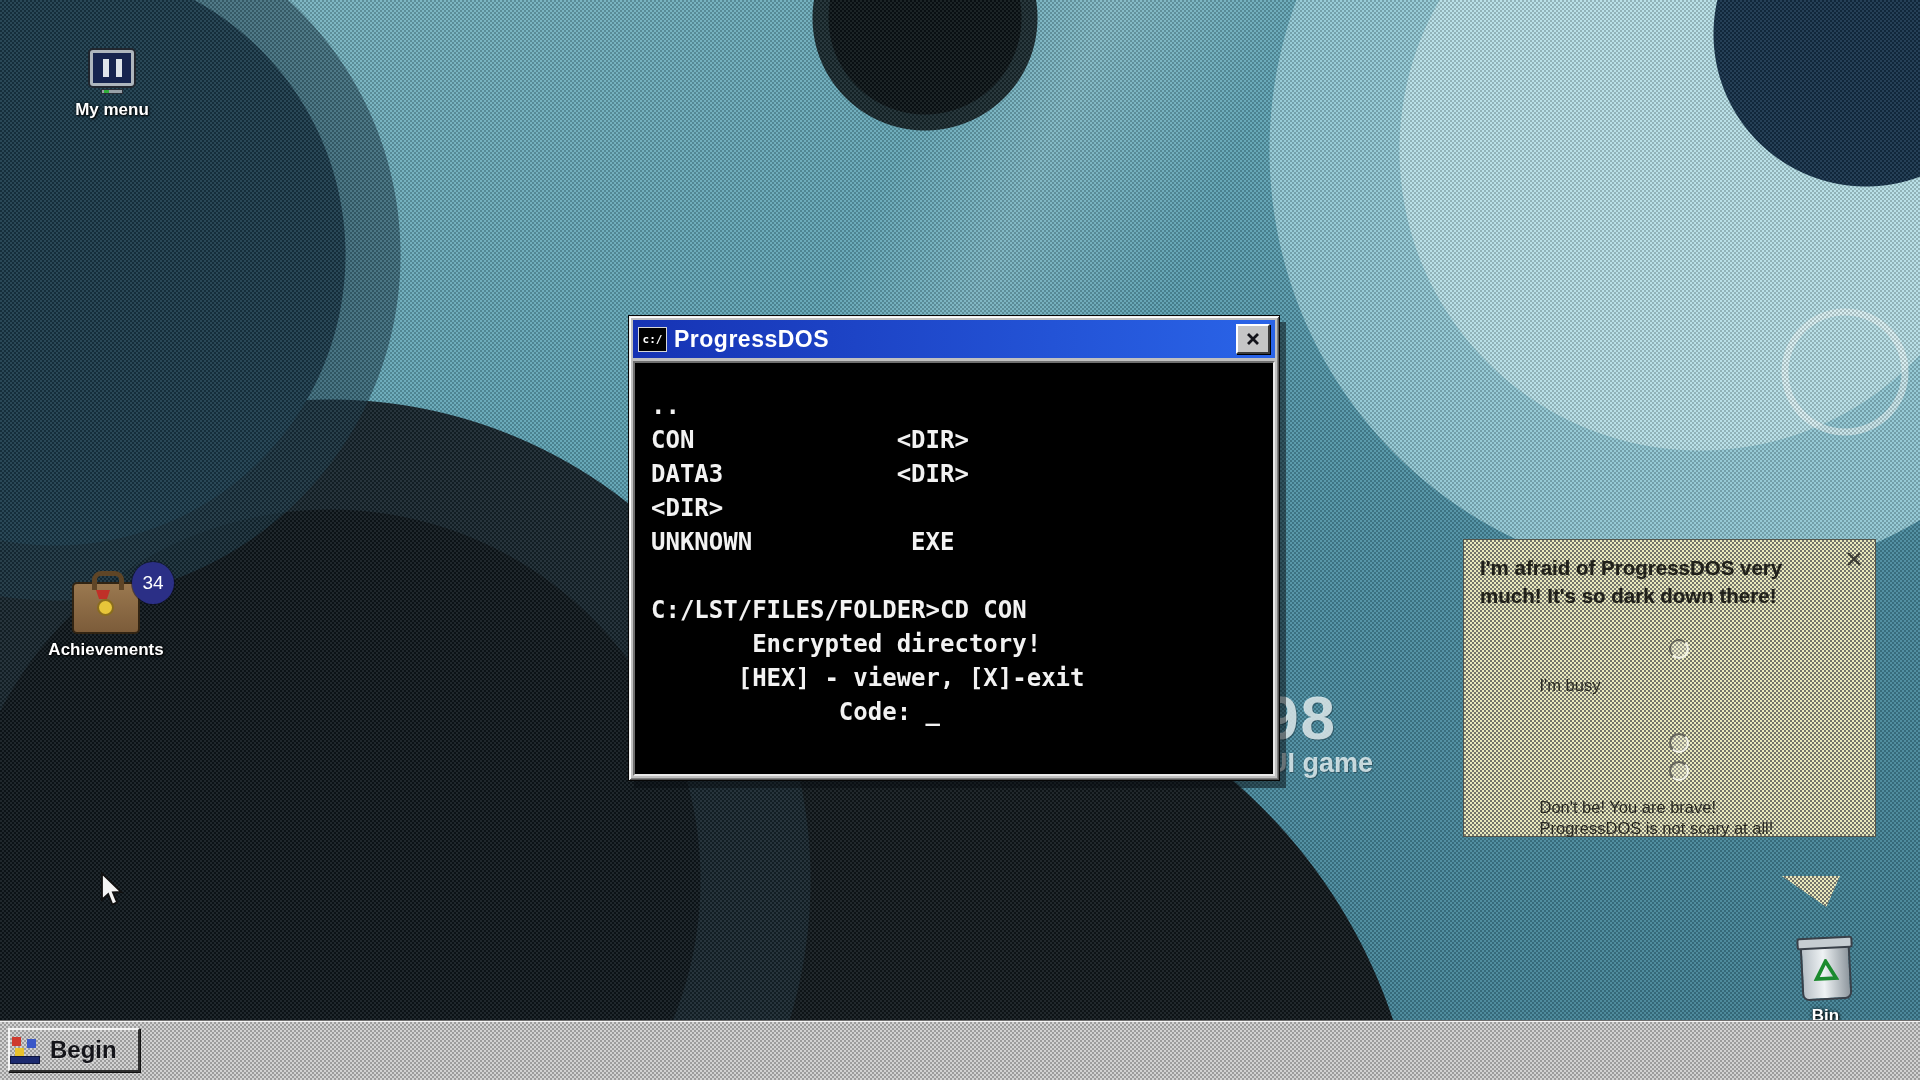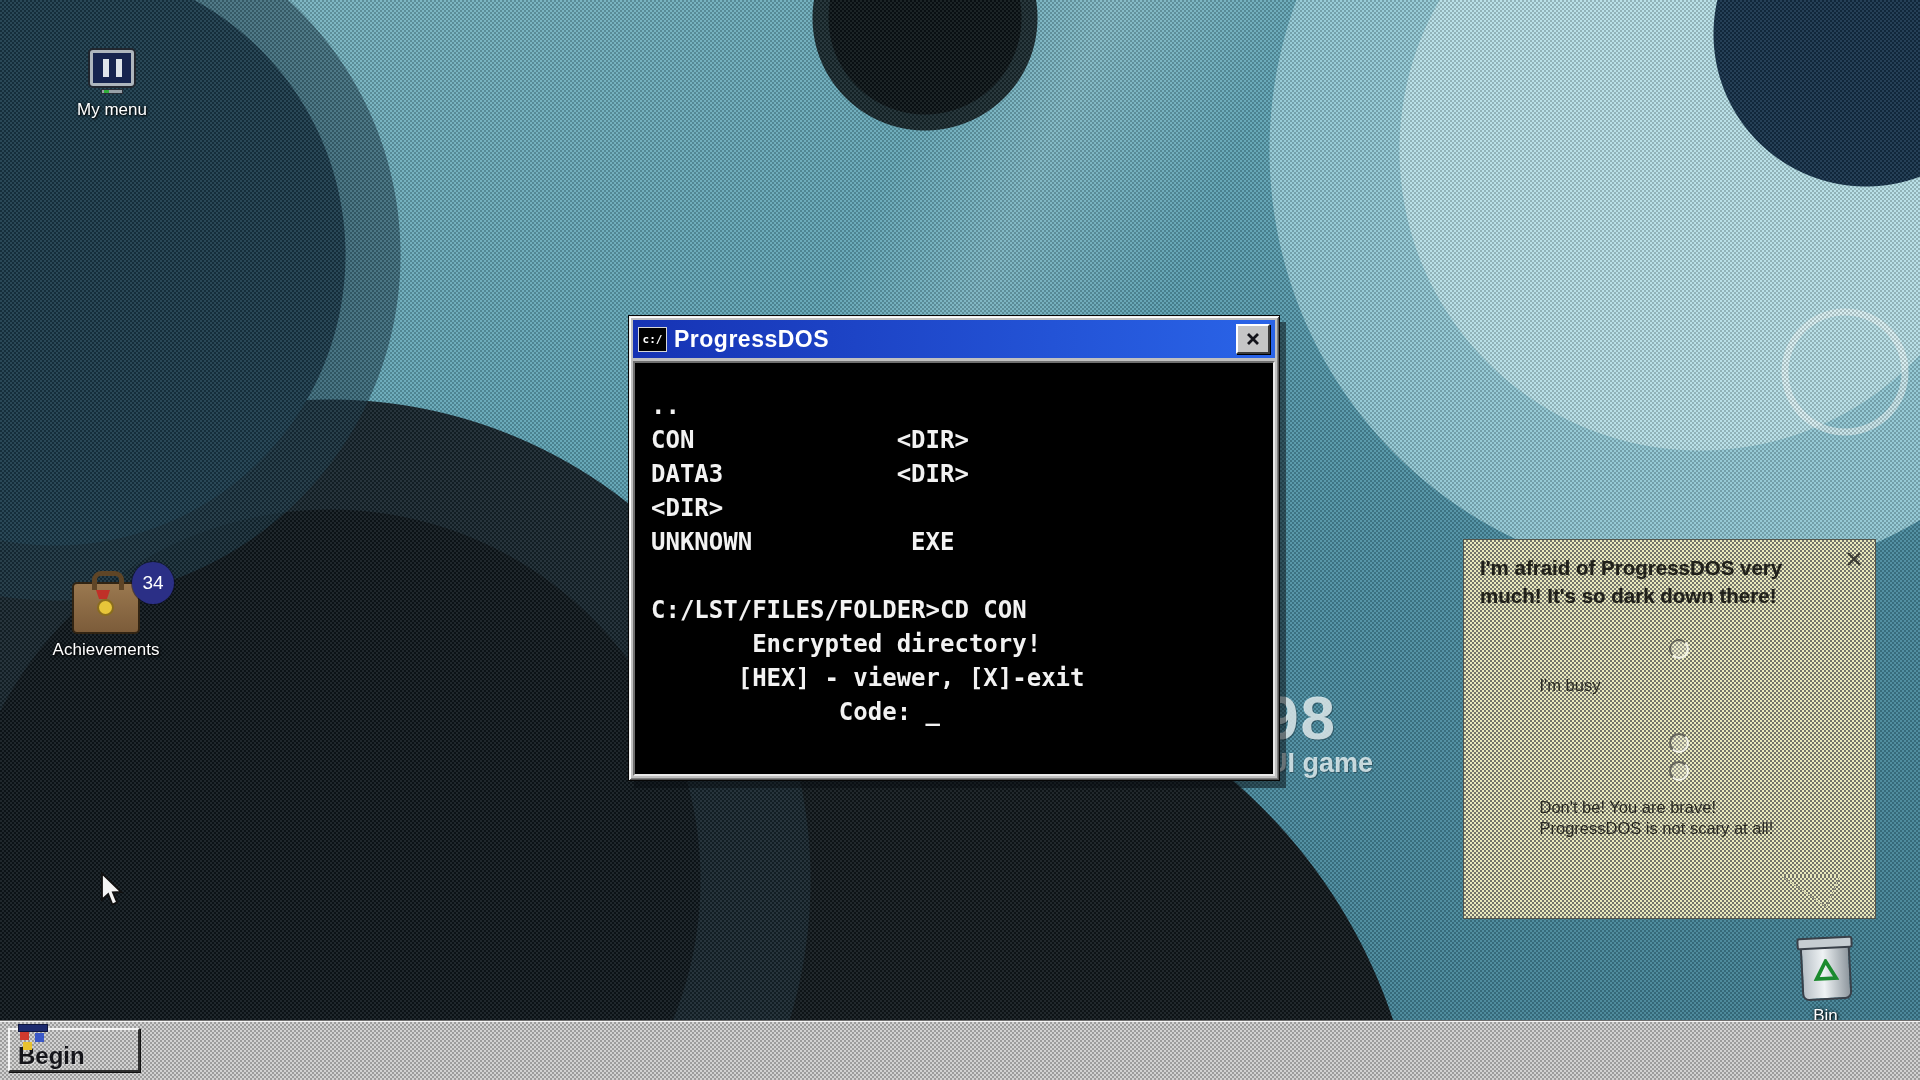--- a/index.html
+++ b/index.html
@@ -19,21 +19,21 @@
       linear-gradient(115deg, transparent 40%, rgba(225,243,243,.22) 46%, transparent 54%),
       linear-gradient(155deg, #7cb6c2 0%, #5ea3b4 35%, #4a8da1 62%, #3f7e92 100%);}
   #wallpaper::after{content:"";position:absolute;inset:0;
     background:repeating-conic-gradient(rgba(0,0,0,.20) 0% 25%, rgba(255,255,255,.07) 0% 50%) 0 0/4px 4px;}
   .wp-text{position:absolute;color:rgba(236,246,247,.8);font-weight:bold;text-shadow:1px 1px 0 rgba(20,40,50,.4);}
   #wp-big{left:1238px;top:682px;font-size:62px;letter-spacing:2px;}
   #wp-small{left:1268px;top:748px;font-size:27px;}
 
   
   .desk-icon{position:absolute;text-align:center;}
-  .icon-label{color:#fff;font-size:17px;margin-top:6px;text-shadow:1px 1px 2px #000,0 0 4px rgba(0,0,0,.8);}
+  .icon-label{color:#fff;font-size:17px;margin-top:6px;text-shadow:1px 1px 2px #000,0 0 4px rgba(0,0,0,.8);font-weight:bold;}
   
   .monitor{width:48px;height:40px;margin:0 auto;background:#aeb6bd;border:2px solid #21262e;border-radius:5px;padding:3px;box-sizing:border-box;}
   .monitor-screen{width:100%;height:100%;background:#16244e;display:flex;justify-content:center;align-items:center;gap:7px;}
   .monitor-bar{width:6px;height:18px;background:#dfe5ea;}
   .monitor-base{width:22px;height:5px;background:#99a1a8;margin:1px auto 0;border:1px solid #2a2f38;display:flex;align-items:center;padding-left:2px;box-sizing:border-box;}
   .monitor-led{width:5px;height:3px;background:#2fae3a;}
   
   .briefcase{position:relative;width:64px;height:48px;margin:14px auto 0;background:linear-gradient(180deg,#9a784f,#7c5c3a);border:2px solid #312413;border-radius:5px;}
   .case-handle{position:absolute;left:18px;top:-13px;width:22px;height:14px;border:5px solid #5f4526;border-bottom:none;border-radius:9px 9px 0 0;}
   .case-ribbon{position:absolute;left:22px;top:6px;width:14px;height:9px;background:#c03028;clip-path:polygon(0 0,100% 0,78% 100%,22% 100%);}
@@ -60,42 +60,42 @@
   .dos-screen{margin-top:3px;height:415px;background:#000;border:2px solid;border-color:#6f6f6f #e9e9e9 #e9e9e9 #6f6f6f;
     box-sizing:border-box;padding:26px 0 0 16px;color:#f2f2f2;
     font-family:"DejaVu Sans Mono",monospace;font-weight:bold;font-size:24px;line-height:34px;overflow:hidden;}
   .file-row{display:flex;white-space:pre;}
   .f-name{width:17ch;}
   .f-type{width:5ch;text-align:center;}
   .prompt-block{margin-top:34px;}
   .prompt-line{white-space:pre;}
 
   
-  #bubble{position:absolute;left:1463px;top:539px;width:413px;height:380px;box-sizing:border-box;
+  #bubble{position:absolute;left:1463px;top:539px;width:413px;height:298px;box-sizing:border-box;
     background:repeating-conic-gradient(#73736a 0% 25%, #e9e9bd 0% 50%) 0 0/4px 4px;
     border:1px solid #55554a;padding:14px 16px;}
   #bubble-tail{position:absolute;left:1778px;top:876px;width:62px;height:31px;
     background:repeating-conic-gradient(#73736a 0% 25%, #e9e9bd 0% 50%) 0 0/4px 4px;
     clip-path:polygon(6% 0,100% 0,78% 100%);}
   .bubble-msg{font-weight:bold;font-size:20.5px;line-height:1.35;color:#20201a;width:352px;text-shadow:0 0 1px rgba(30,30,20,.35);}
   .bubble-close{position:absolute;top:8px;right:10px;width:22px;height:22px;display:flex;align-items:center;justify-content:center;}
   .option{display:flex;align-items:center;gap:16px;margin-left:18px;flex-direction:column;}
   .opt1{margin-top:30px;}
   .opt2{margin-top:36px;}
   .opt3{margin-top:8px;}
   .radio{flex:0 0 auto;width:16px;height:16px;border-radius:50%;border:2px solid;border-color:#63635a #f2f2e8 #f2f2e8 #63635a;background:rgba(250,250,240,.25);}
   .opt-label{font-size:16.5px;line-height:1.3;color:#2a2a22;width:278px;}
 
   
   #taskbar{position:absolute;left:0;top:1022px;width:1920px;height:58px;
     background:repeating-conic-gradient(#9c9c9c 0% 25%, #d2d2d2 0% 50%) 0 0/4px 4px;
     box-shadow:0 -1px 0 #f2f2f2,0 -2px 0 #6f6f6f;}
   #begin-btn{position:absolute;left:8px;top:6px;width:132px;height:44px;box-sizing:border-box;
     border:2px solid;border-color:#f4f4f4 #2e2e2e #2e2e2e #f4f4f4;box-shadow:1px 1px 0 #111;
-    display:flex;gap:10px;padding-left:8px;flex-direction:column;}
+    display:flex;align-items:center;gap:10px;}
   .begin-logo{position:relative;width:30px;height:28px;}
   .bl{position:absolute;}
   .bl-red{left:2px;top:1px;width:9px;height:9px;background:#cf3a2e;}
   .bl-blue{left:17px;top:3px;width:9px;height:9px;background:#3a58c8;}
   .bl-yellow{left:5px;top:12px;width:9px;height:8px;background:#e8c22e;}
   .bl-bar{left:0;bottom:0;width:30px;height:8px;background:#1c2a6e;border:1px solid #0d1540;box-sizing:border-box;}
   .begin-text{font-weight:bold;font-size:24px;color:#15151a;text-shadow:1px 1px 0 rgba(255,255,255,.35);}
 
   
   #cursor{position:absolute;left:98px;top:872px;}

